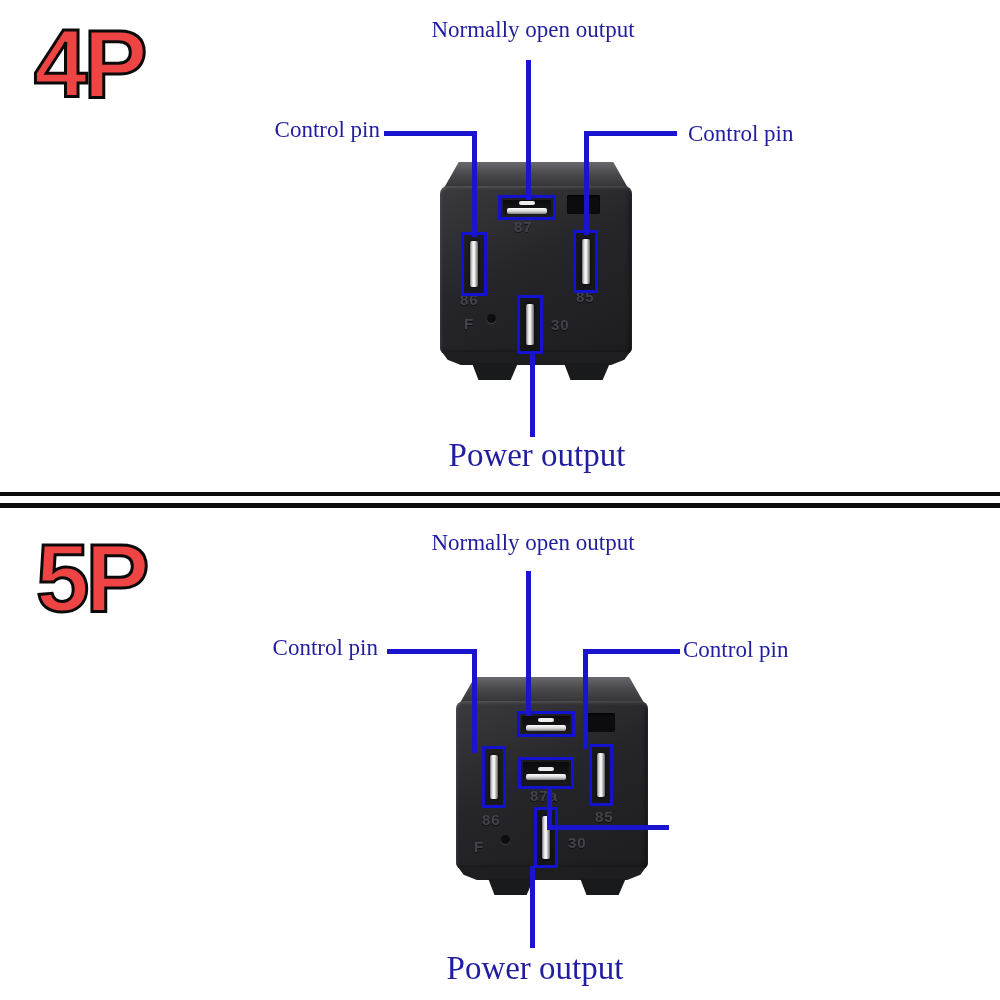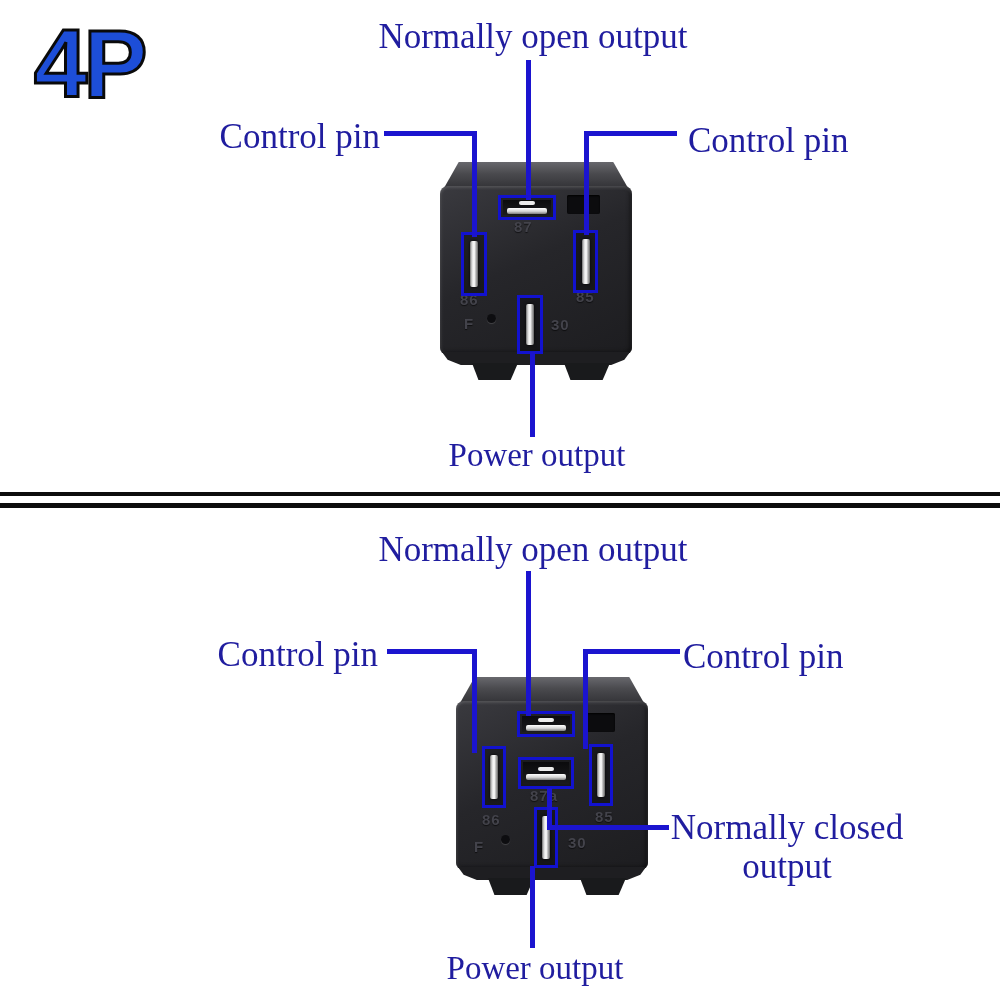--- a/index.html
+++ b/index.html
@@ -4,25 +4,25 @@
 <style>
   * { margin:0; padding:0; box-sizing:border-box; }
   html,body { background:#ffffff; }
   .canvas {
     position:relative; width:1000px; height:1000px;
     background:#ffffff; overflow:hidden;
     font-family:"Liberation Serif", serif;
   }
   .tag {
     position:absolute; font-family:"Liberation Sans", sans-serif;
-    font-weight:900; font-size:96px; letter-spacing:-4px; color:#1d4ed8;
+    font-weight:900; font-size:96px; letter-spacing:-4px; color:#ef4444;
     -webkit-text-stroke:3px #0a0a0a; line-height:1;
   }
   .lbl {
-    position:absolute; font-size:35px; color:#201d9f; line-height:1.12;
+    position:absolute; font-size:23px; color:#201d9f; line-height:1.12;
     white-space:nowrap;
   }
   .lbl.wrap { white-space:normal; }
   .line { position:absolute; background:#1b14cf; z-index:6; }
   .divider { position:absolute; left:0; width:1000px; background:#0c0c0c; }
   .relay { position:absolute; width:155px; height:230px; }
   .r-top {
     position:absolute; left:4px; top:2px; width:184px; height:26px;
     background:linear-gradient(180deg,#68686d 0%,#4a4a4e 45%,#333337 100%);
     clip-path:polygon(8% 0, 92% 0, 100% 100%, 0% 100%);
@@ -115,25 +115,25 @@
       <div class="blade-v"></div>
     </div>
     <div class="pinbox" style="left:77px; top:135px; width:26px; height:59px;">
       <div class="blade-v"></div>
     </div>
   </div>
 
   <div class="divider" style="top:492px; height:4px;"></div>
   <div class="divider" style="top:503px; height:5px;"></div>
 
+  <div class="tag" style="left:36px; top:530px;">5P</div>
 
   <div class="lbl" style="left:333px; top:530px; width:400px; text-align:center;">Normally open output</div>
   <div class="lbl" style="left:168px; top:635px; width:210px; text-align:right;">Control pin</div>
   <div class="lbl" style="left:683px; top:637px; width:230px;">Control pin</div>
-  <div class="lbl wrap" style="left:667px; top:808px; width:240px; text-align:center;">Normally closed output</div>
   <div class="lbl" style="left:385px; top:950px; width:300px; text-align:center; font-size:33px;">Power output</div>
 
   <div class="line" style="left:526px; top:571px; width:5px; height:145px;"></div>
   <div class="line" style="left:387px; top:649px; width:90px; height:5px;"></div>
   <div class="line" style="left:472px; top:649px; width:5px; height:104px;"></div>
   <div class="line" style="left:585px; top:649px; width:95px; height:5px;"></div>
   <div class="line" style="left:583px; top:649px; width:5px; height:100px;"></div>
   <div class="line" style="left:547px; top:788px; width:5px; height:42px;"></div>
   <div class="line" style="left:547px; top:825px; width:122px; height:5px;"></div>
   <div class="line" style="left:530px; top:866px; width:5px; height:82px;"></div>

